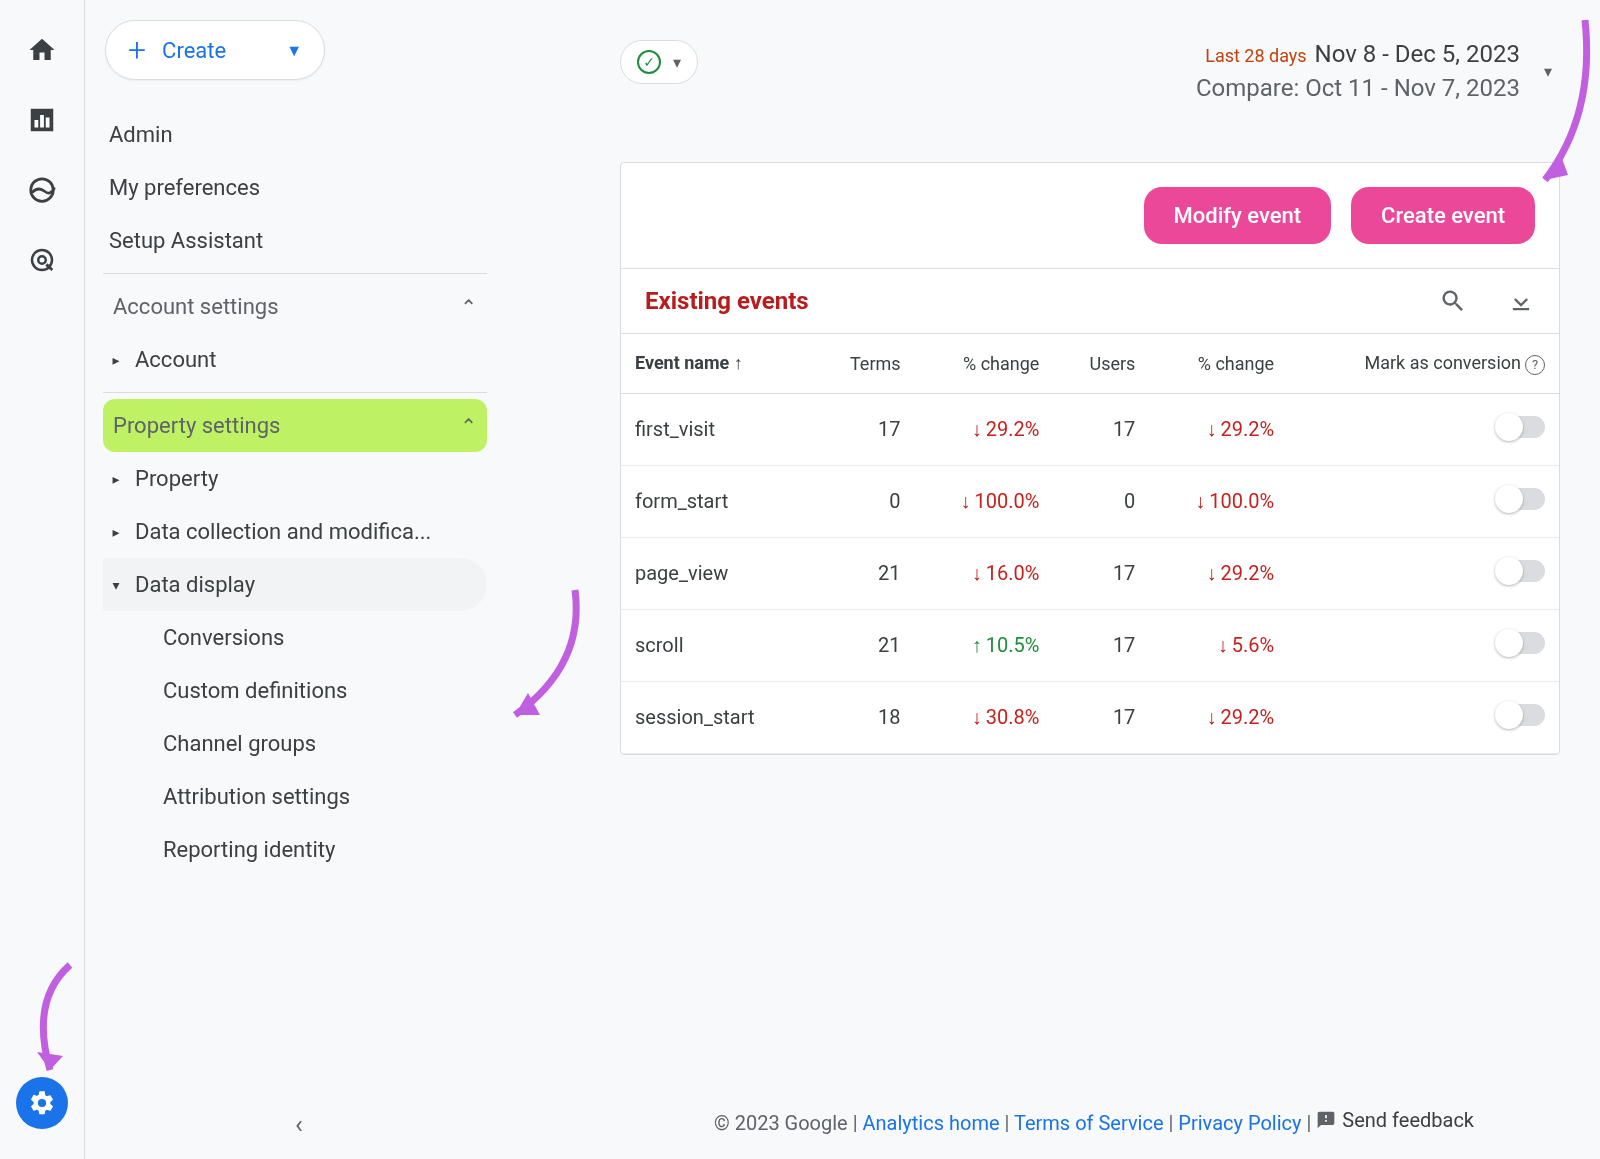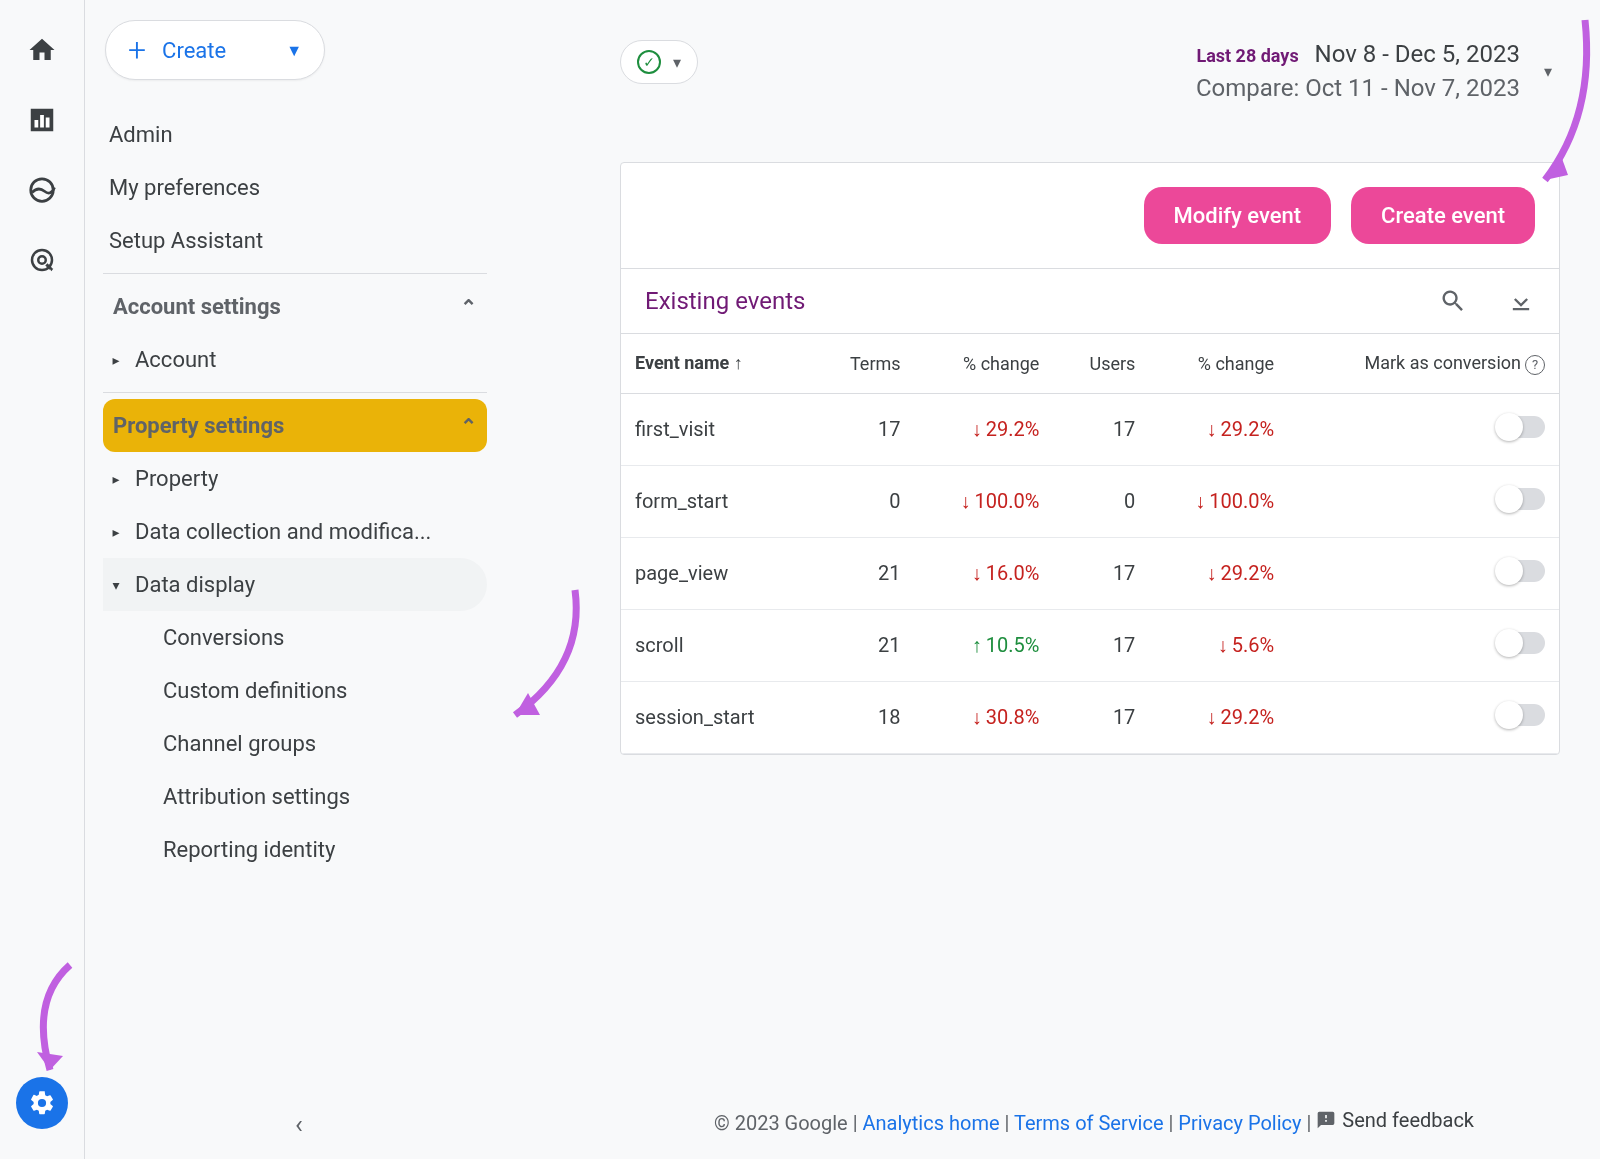--- a/index.html
+++ b/index.html
@@ -16,49 +16,49 @@
   .sidepanel { position:absolute; left:85px; top:0; bottom:0; width:420px; padding: 20px 0 0 0; }
   .create-pill { margin-left:20px; background:#fff; border:1px solid #dadce0; border-radius:36px; height:60px; width:220px; display:flex; align-items:center; padding:0 22px; gap:16px; cursor:pointer; box-shadow:0 1px 2px rgba(0,0,0,0.05);}
   .create-pill span.plus { color:#1a73e8; font-size:32px; line-height:1; font-weight:300;}
   .create-pill span.lbl { color:#1a73e8; font-size:22px; font-weight:400;}
   .create-pill span.caret { margin-left:auto; color:#1a73e8;}
 
   .navlist { margin-top: 28px; padding: 0 18px; display:flex; flex-direction:column;}
   .navitem { font-size:22px; padding: 14px 6px; color:#3c4043; cursor:pointer;}
   .divider { height:1px; background:#dadce0; margin: 6px 0;}
 
-  .section-hdr { display:flex; align-items:center; justify-content:space-between; padding:14px 10px; border-radius:12px; cursor:pointer; font-size:22px; color:#5f6368;font-weight:bold;}
-  .section-hdr.active { background:#eab308; }
+  .section-hdr { display:flex; align-items:center; justify-content:space-between; padding:14px 10px; border-radius:12px; cursor:pointer; font-size:22px; color:#5f6368;}
+  .section-hdr.active { background:#bef264; }
   .chev { font-size:20px; color:#5f6368;}
 
   .tree-item { display:flex; align-items:center; gap:12px; font-size:22px; padding:14px 0 14px 6px; color:#3c4043; cursor:pointer;}
   .tree-caret { width:14px; display:inline-block; text-align:center; font-size:14px;}
   .subitem { padding: 14px 0 14px 60px; font-size:22px; color:#3c4043; cursor:pointer; border-radius: 0 28px 28px 0;}
   .subitem.selected { background:#e8f0fe; color:#1a73e8;}
   .expanded-bg { background:#f1f3f4; border-radius: 0 28px 28px 0;}
 
   .collapse-arrow { position:absolute; bottom: 20px; left: 50%; font-size:26px; color:#5f6368; cursor:pointer;}
 
   
   .main { position:absolute; left: 600px; right: 20px; top: 0; bottom: 0; }
   .topbar { display:flex; align-items:flex-start; padding: 40px 20px 20px 20px; gap:20px;}
   .status-chip { border:1px solid #dadce0; border-radius: 24px; height:44px; padding:0 16px; display:flex; align-items:center; gap:12px; background:#fff;}
   .check-circle { width:24px; height:24px; border:2px solid #1e8e3e; border-radius:50%; display:flex; align-items:center; justify-content:center; color:#1e8e3e; font-size:14px;}
   .date-block { margin-left:auto; text-align:right; display:flex; align-items:center; gap:16px;}
   .date-main { display:flex; flex-direction:column; align-items:flex-end; gap:6px;}
   .date-primary { font-size:24px; color:#3c4043;}
-  .date-primary .muted { color:#701a75; font-size:18px; margin-right:10px;font-weight:bold;}
+  .date-primary .muted { color:#c2410c; font-size:18px; margin-right:2px;}
   .date-compare { font-size:24px; color:#5f6368;}
   .date-caret { color:#5f6368; cursor:pointer; padding:8px;}
 
   .card { margin: 40px 20px 0 20px; background:#fff; border:1px solid #dadce0; border-radius:4px; overflow:hidden;}
   .card-actions { display:flex; justify-content:flex-end; gap:20px; padding: 24px;}
   .btn { background:#ec4899; color:#fff; border:none; border-radius:18px; font-size:22px; padding: 16px 30px; cursor:pointer; font-weight:500;}
   .card-subhdr { display:flex; align-items:center; justify-content:space-between; padding: 18px 24px; border-top:1px solid #dadce0;}
-  .card-subhdr h3 { font-size:24px; font-weight:400; color:#701a75;}
+  .card-subhdr h3 { font-size:24px; font-weight:700; color:#b91c1c;}
   .card-tools { display:flex; gap:40px;}
   .card-tools svg { width:28px; height:28px; fill:#5f6368; cursor:pointer;}
 
   table { width:100%; border-collapse:collapse;}
   th { text-align:right; font-size:18px; font-weight:400; color:#3c4043; padding: 18px 14px; border-top:1px solid #dadce0; border-bottom:1px solid #dadce0;}
   th:first-child { text-align:left; font-weight:700;}
   td { text-align:right; font-size:20px; padding: 22px 14px; border-bottom:1px solid #e8eaed; color:#3c4043;}
   td:first-child { text-align:left;}
   .pct { display:inline-flex; align-items:center; gap:4px;}
   .down { color:#c5221f;}

